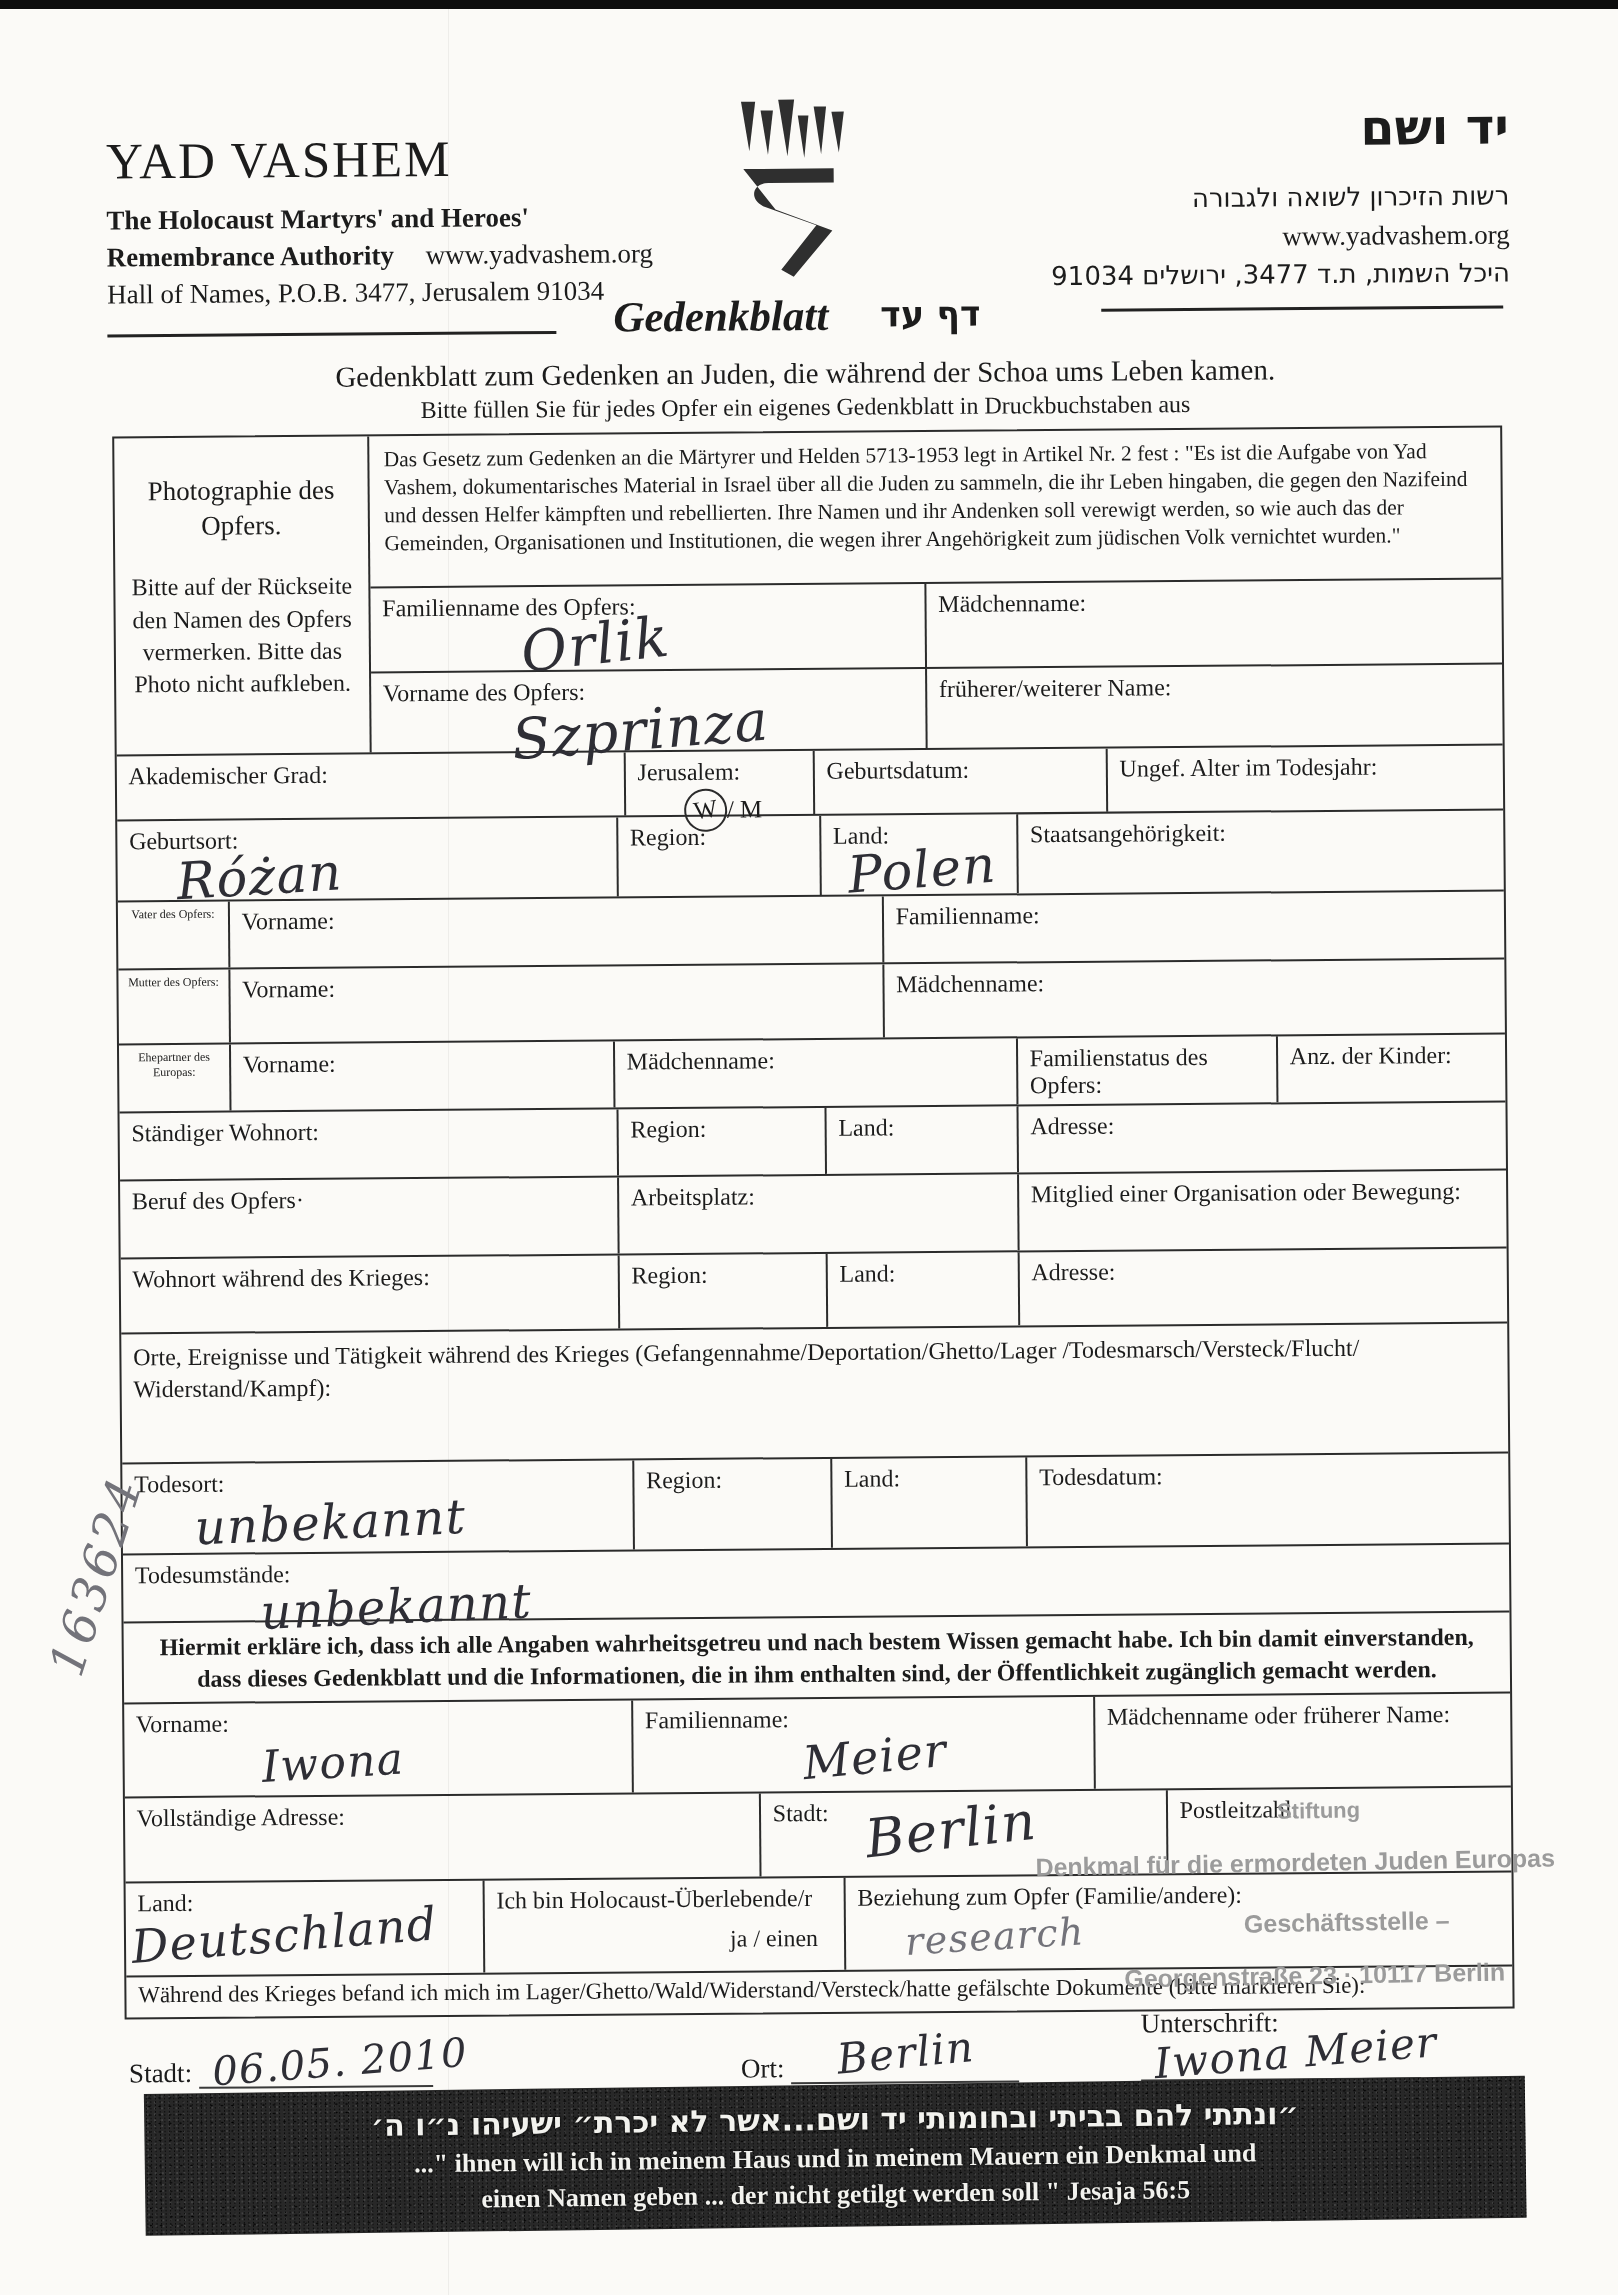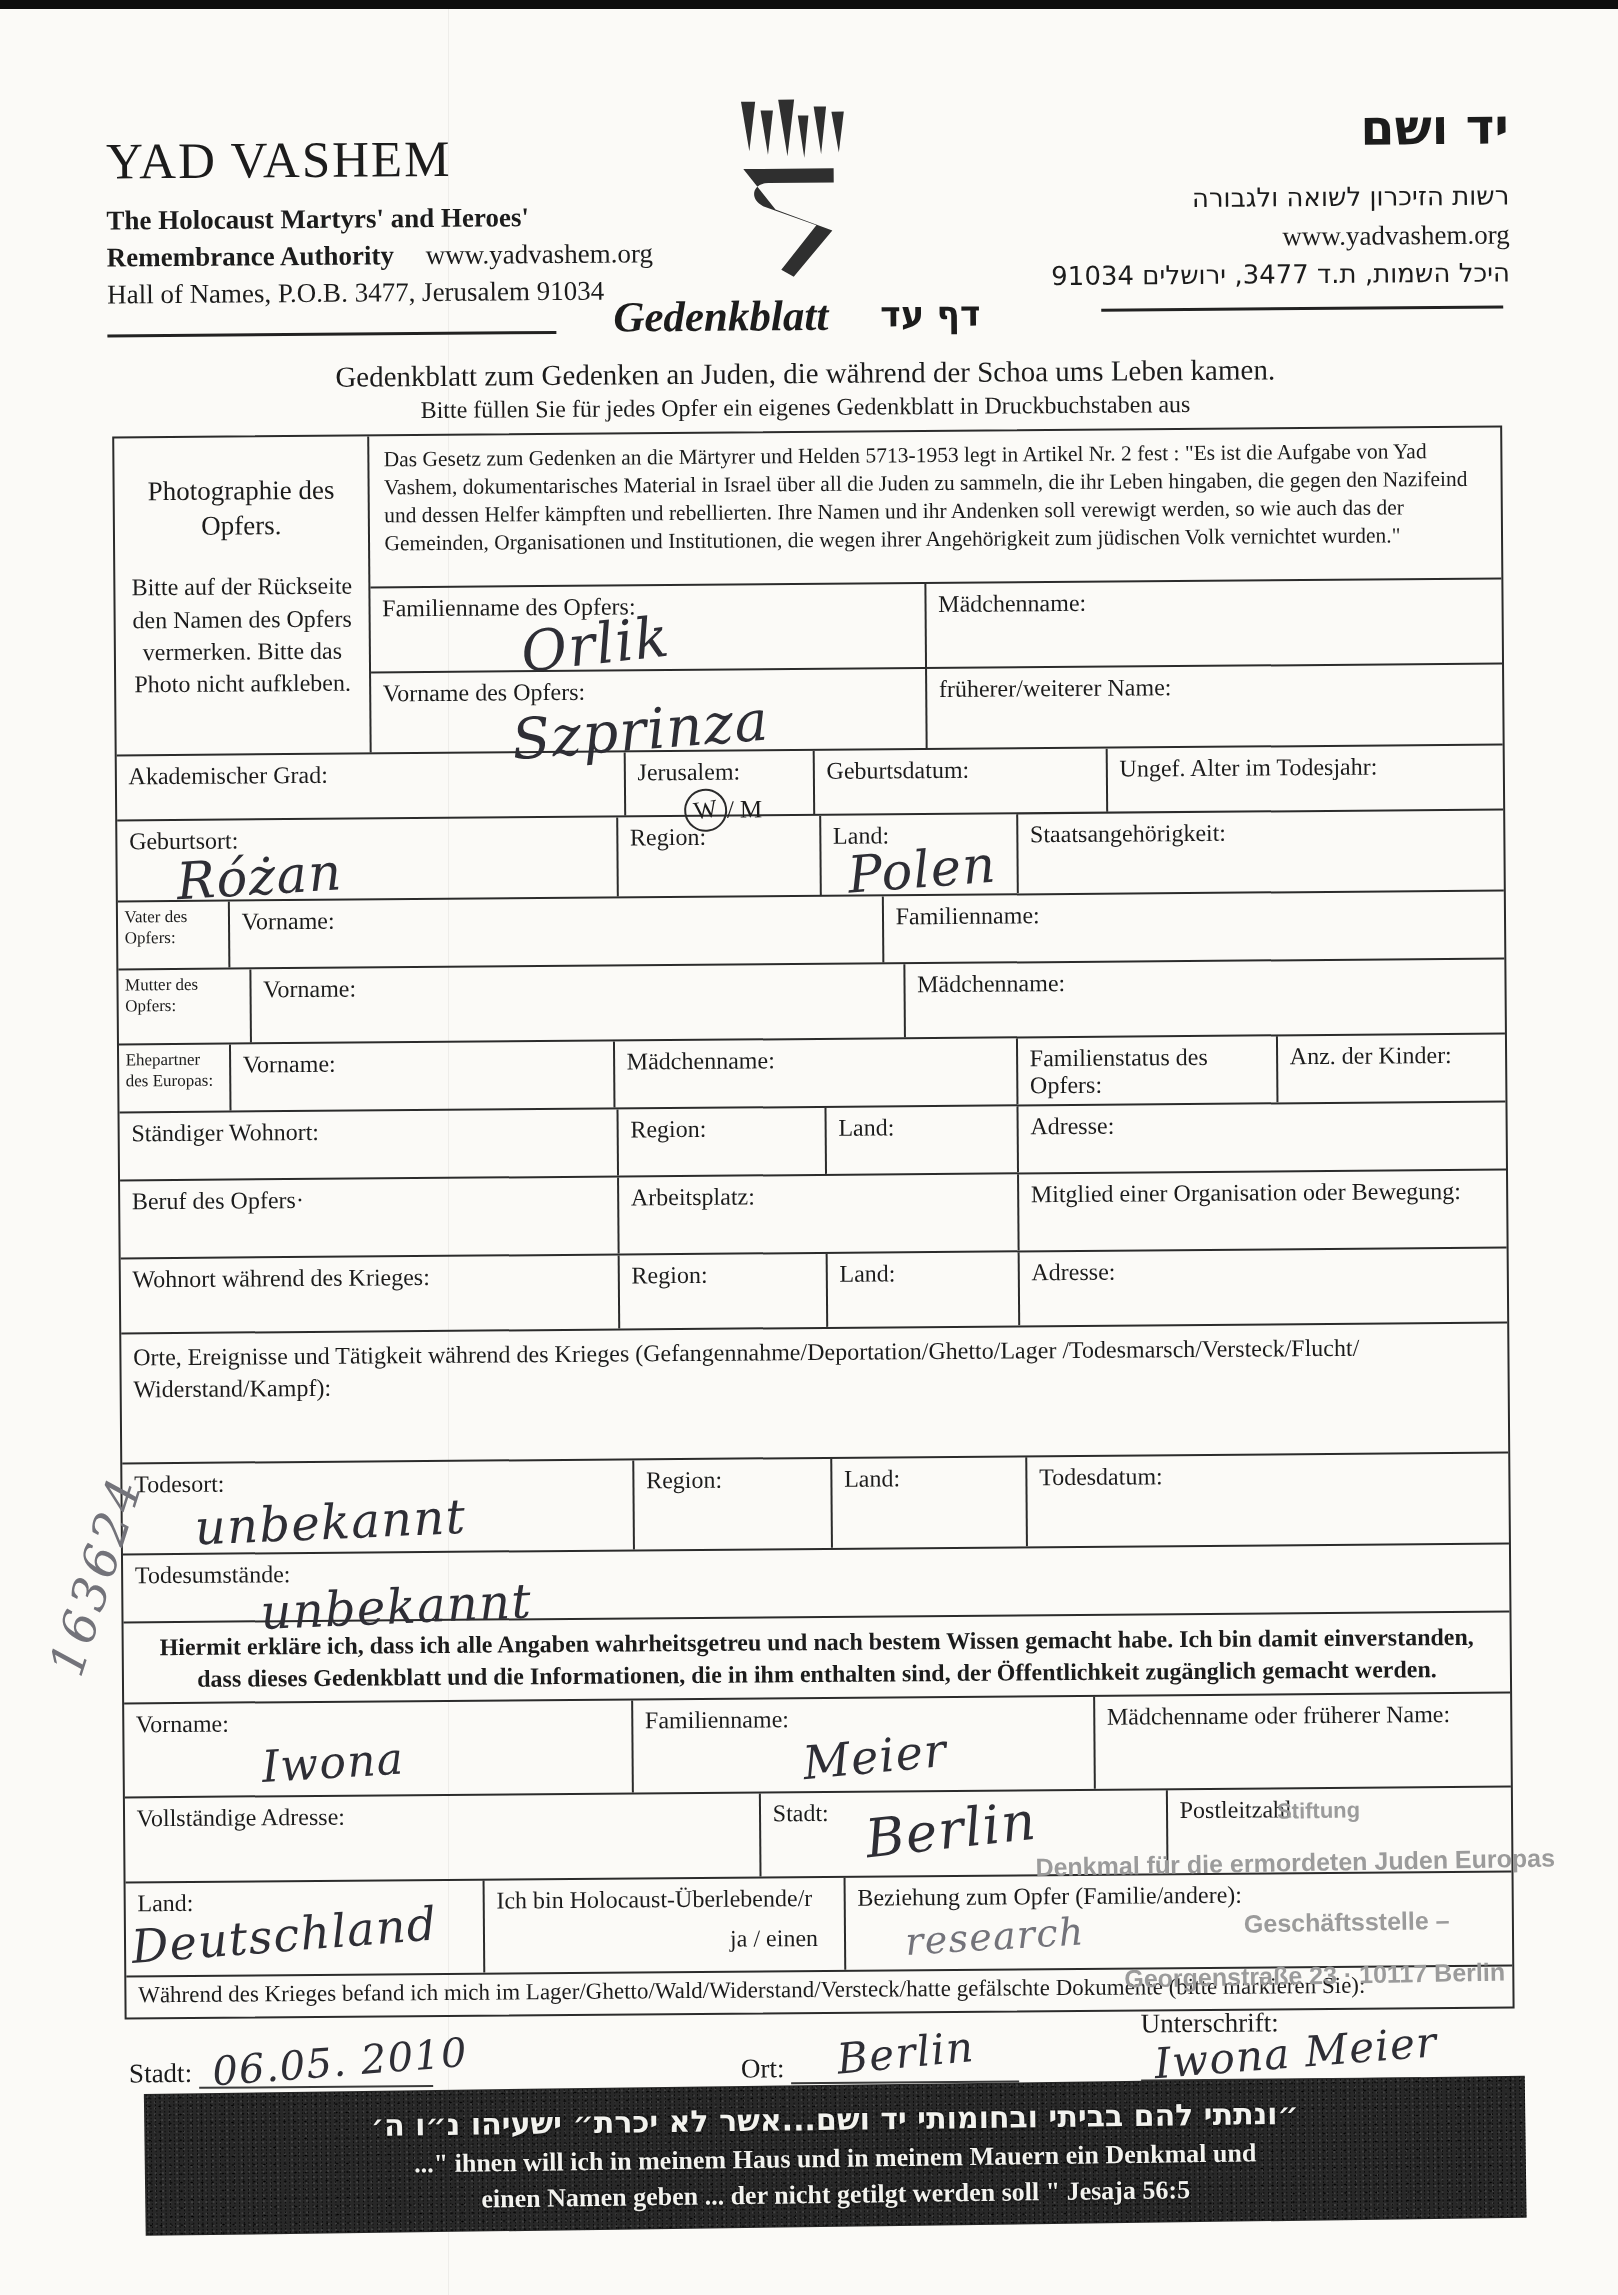--- a/index.html
+++ b/index.html
@@ -42,21 +42,21 @@
   .intro .i1{font-size:29px;}
   .intro .i2{font-size:24px;margin-top:3.9px;}
 
   
   .form-table{position:absolute;left:116px;top:431px;width:1390px;border:2px solid var(--line);box-sizing:border-box;background:transparent;}
   .row{display:flex;border-top:2px solid var(--line);box-sizing:border-box;}
   .row.first{border-top:none;}
   .c{border-right:2px solid var(--line);box-sizing:border-box;position:relative;padding:6.5px 11.7px;overflow:visible;}
   .c.last{border-right:none;flex:1;}
   .lbl{font-size:24px;line-height:1.15;color:var(--ink);}
-  .lbl-sm{font-size:17px;line-height:1.2;}
+  .lbl-sm{font-size:12px;line-height:1.2;text-align:center;}
   .photo-cell{width:255px;border-right:2px solid var(--line);box-sizing:border-box;text-align:center;padding:36px 13px 0 13px;}
   .photo-cell .t{font-size:27px;line-height:1.3;}
   .photo-cell .n{font-size:24px;line-height:1.35;margin-top:27px;}
   .stack{flex:1;display:flex;flex-direction:column;}
   .sub{display:flex;border-top:2px solid var(--line);box-sizing:border-box;}
   .sub.first{border-top:none;}
   .legal{font-size:21.5px;line-height:1.3;padding:10.4px 14.3px;}
 
   .hw{position:absolute;font-family:"DejaVu Serif",serif;font-style:italic;color:var(--hw);white-space:nowrap;letter-spacing:1.3px;z-index:5;}
   .pencil{color:var(--pencil);}
@@ -222,21 +222,21 @@
         </div>
         <div class="c" style="width:654px">
           <div class="lbl">Vorname:</div>
         </div>
         <div class="c last">
           <div class="lbl">Familienname:</div>
         </div>
       </div>
 
       <div class="row" style="height:75px">
-        <div class="c" style="width:133px;padding:5.2px 6.5px">
+        <div class="c" style="width:112px;padding:5.2px 6.5px">
           <div class="lbl-sm">Mutter des Opfers:</div>
         </div>
         <div class="c" style="width:654px">
           <div class="lbl">Vorname:</div>
         </div>
         <div class="c last">
           <div class="lbl">Mädchenname:</div>
         </div>
       </div>
 

